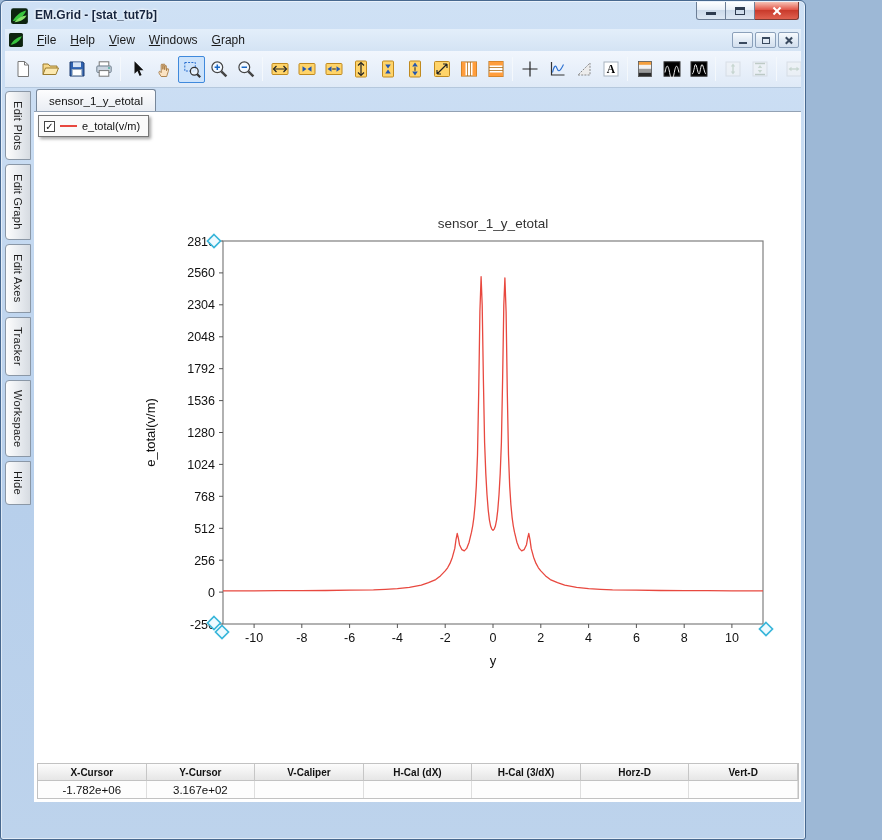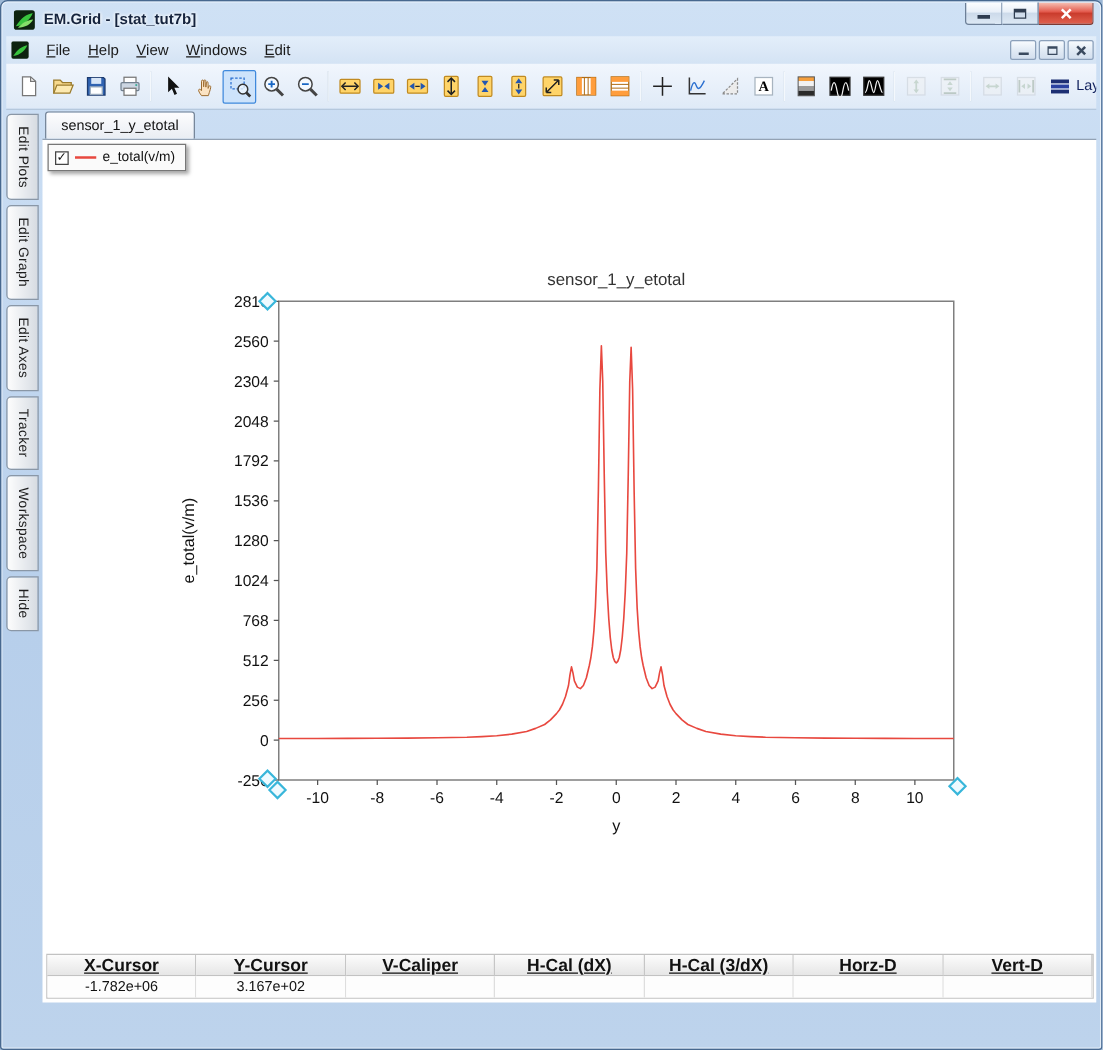--- a/index.html
+++ b/index.html
@@ -1,18 +1,18 @@
 <!DOCTYPE html>
 <html><head>
 <meta charset="utf-8">
 <style>
   html,body{margin:0;padding:0;background:#9db8d6;}
   *{box-sizing:border-box;}
   .window{
-    position:relative;width:882px;height:840px;
+    position:relative;width:806px;height:840px;
     font-family:"Liberation Sans","DejaVu Sans",sans-serif;
     background:linear-gradient(#cfe1f5,#b7cfeb 60%,#bdd3ec);
     border:1px solid #47688f;border-radius:6px 6px 3px 3px;
     box-shadow:inset 0 0 0 1px rgba(255,255,255,.55);
     overflow:hidden;
   }
   
   .titlebar{position:absolute;left:0;top:0;right:0;height:28px;display:flex;align-items:center;padding:0 6px;}
   .app-icon{width:18px;height:16px;margin:0 6px 0 4px;flex:0 0 auto;}
   .title-text{font-size:12px;font-weight:bold;color:#16243e;text-shadow:0 0 3px #fff,0 0 3px #fff;}
@@ -69,22 +69,22 @@
   .canvas{position:absolute;left:33px;top:111px;right:4px;height:690px;background:#fff;}
   .legend{position:absolute;left:4px;top:3px;height:22px;display:flex;align-items:center;gap:5px;padding:0 8px 0 5px;
     background:#fafafa;border:1px solid #777;box-shadow:2px 2px 3px rgba(0,0,0,.35);}
   .legend-check{width:11px;height:11px;border:1px solid #444;background:#fff;font-size:10px;line-height:10px;text-align:center;color:#111;}
   .legend-line{width:17px;height:0;border-top:2px solid #e8483f;}
   .legend-label{font-size:11px;color:#111;}
   .chart-svg{position:absolute;left:97px;top:94px;width:660px;height:470px;}
   
   .status-table{position:absolute;left:3px;right:2px;bottom:3px;border:1px solid #c2c2c2;}
   .status-row{display:grid;grid-template-columns:repeat(7,1fr);}
-  .status-head{height:17px;font-size:14px;font-weight:bold;color:#111;display:flex;align-items:center;justify-content:center;
-    background:linear-gradient(#fcfcfc,#e6e6e6);border-right:1px solid #c6c6c6;border-bottom:1px solid #c2c2c2;text-decoration:underline;}
+  .status-head{height:17px;font-size:10px;font-weight:bold;color:#111;display:flex;align-items:center;justify-content:center;
+    background:linear-gradient(#fcfcfc,#e6e6e6);border-right:1px solid #c6c6c6;border-bottom:1px solid #c2c2c2;}
   .status-cell{height:17px;font-size:11.5px;color:#111;display:flex;align-items:center;justify-content:center;
     background:#fdfdfd;border-right:1px solid #dedede;}
 </style>
 </head>
 <body>
 
 <div class="window">
 
   <div class="titlebar">
     <span class="app-icon">
@@ -112,21 +112,21 @@
     <span class="mdi-doc-icon">
       <svg viewBox="0 0 14 14">
           <rect x="0" y="0" width="13" height="13" rx="1.5" fill="#0d230f"></rect>
           <path d="M1.5 11C4.5 6 8 4 12 3c-1.6 4-5.4 7.3-10.5 8z" fill="#39c43e"></path>
         </svg>
     </span>
     <span class="menu-item">File</span>
     <span class="menu-item">Help</span>
     <span class="menu-item">View</span>
     <span class="menu-item">Windows</span>
-    <span class="menu-item">Edit</span>
+    <span class="menu-item">Graph</span>
     <div class="mdi-buttons">
       <div class="mdi-btn">
           <span class="g-min"></span>
         </div>
       <div class="mdi-btn">
           <span class="g-restore"></span>
         </div>
       <div class="mdi-btn">
           <span class="g-x"></span>
         </div>

